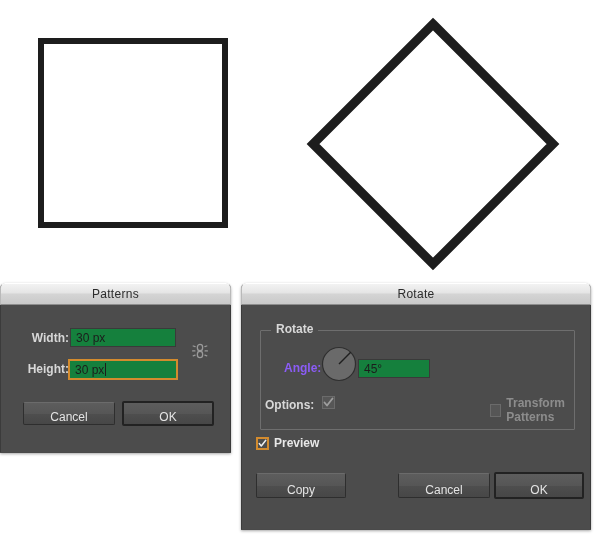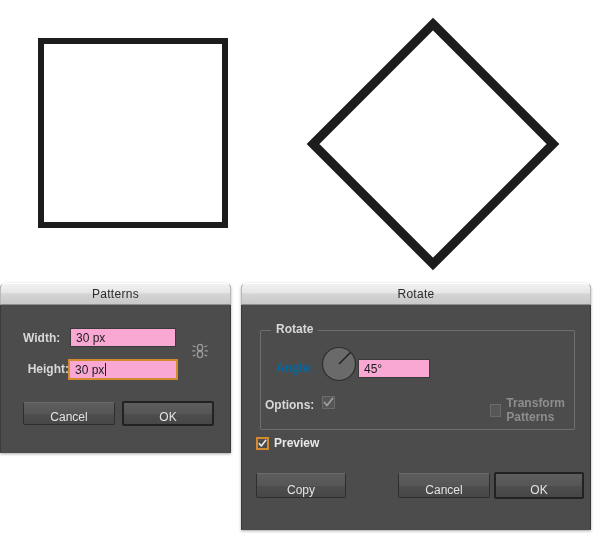--- a/index.html
+++ b/index.html
@@ -66,21 +66,21 @@
     box-sizing: border-box;
   }
 
   .field-label {
     color: #d8d8d8;
     font-size: 12px;
     font-weight: bold;
   }
 
   .textfield {
-    background: #f9a8d4;
+    background: #15803d;
     border: 1px solid #3a3a3a;
     box-sizing: border-box;
     display: flex;
     align-items: center;
     padding: 0 5px;
     font-size: 12px;
     color: #1c1c1c;
     position: relative;
   }
   .textfield.focused {
@@ -115,21 +115,21 @@
   #rectangle-dialog {
     left: 0px; top: 283px;
     width: 231px; height: 170px;
     border-radius: 6px 6px 0 0;
   }
   #rectangle-dialog .dialog-body {
     height: 147px;
     border-left: 1px solid #3b3b3b;
     border-right: 1px solid #3b3b3b;
   }
-  #rect-width-label  { position:absolute; left: 23px; top: 331px; width: 46px; text-align: left; }
+  #rect-width-label  { position:absolute; left: 23px; top: 331px; width: 46px; text-align: right; }
   #rect-height-label { position:absolute; left: 17px; top: 362px; width: 52px; text-align: right; }
   #rect-width-field  { position:absolute; left: 70px; top: 328px; width: 106px; height: 19px; }
   #rect-height-field { position:absolute; left: 68px; top: 359px; width: 110px; height: 21px; }
   #constrain-icon    { position:absolute; left: 189px; top: 340px; width: 22px; height: 22px; }
   #rect-cancel-button{ position:absolute; left: 23px;  top: 402px; width: 92px; height: 23px; }
   #rect-ok-button    { position:absolute; left: 122px; top: 401px; width: 92px; height: 25px; }
 
   
   #rotate-dialog {
     left: 241px; top: 283px;
@@ -151,21 +151,21 @@
   }
   #rotate-group-title {
     position: absolute;
     left: 271px; top: 322px;
     background: #4c4c4c;
     padding: 0 5px;
     font-size: 12px;
     color: #d8d8d8;
     font-weight: bold;
   }
-  #angle-label   { position: absolute; left: 276px; top: 361px; font-size: 12px; color:#0369a1; font-weight:bold; }
+  #angle-label   { position: absolute; left: 284px; top: 361px; font-size: 12px; color:#8b5cf6; font-weight:bold; }
   #angle-dial    { position: absolute; left: 321px; top: 346px; width: 36px; height: 36px; }
   #angle-field   { position: absolute; left: 358px; top: 359px; width: 72px; height: 19px; }
   #options-label { position: absolute; left: 265px; top: 398px; font-size: 12px; color:#d8d8d8; font-weight:bold; }
 
   .cb-row { position: absolute; display: flex; align-items: center; gap: 5px; }
   .cb-box {
     width: 13px; height: 13px;
     box-sizing: border-box;
     display: flex; align-items: center; justify-content: center;
   }

